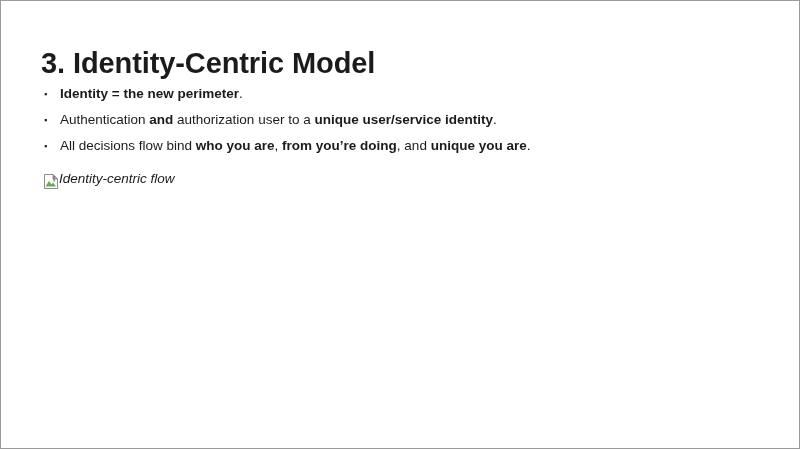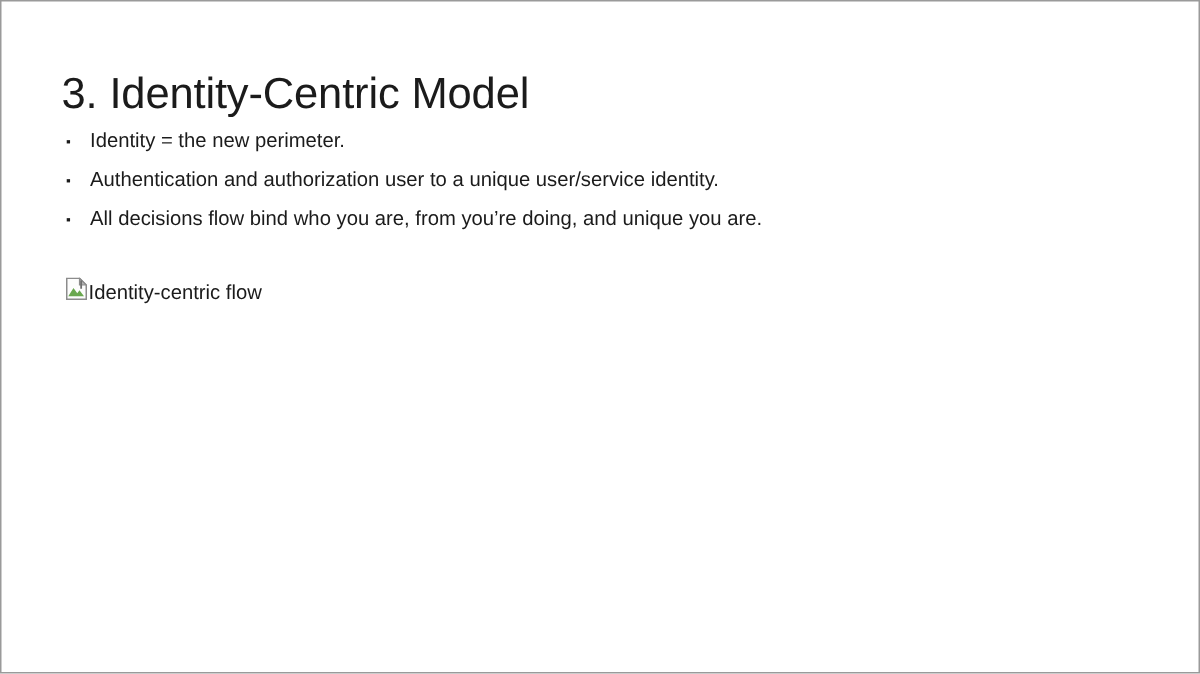--- a/index.html
+++ b/index.html
@@ -22,21 +22,21 @@
     height: 449px;
     background: #ffffff;
     border: 1px solid #9a9a9a;
   }
 
   .slide-title {
     position: absolute;
     left: 40px;
     top: 26px;
     font-size: 29px;
-    font-weight: 400;
+    font-weight: 700;
     line-height: 34px;
     color: #1b1b1b;
     letter-spacing: -0.1px;
     white-space: nowrap;
   }
 
   .bullet-list {
     position: absolute;
     left: 43px;
     top: 80px;
@@ -62,30 +62,31 @@
     line-height: 26px;
     color: #1b1b1b;
   }
 
   .bullet-text {
     flex: 0 0 auto;
     line-height: 26px;
   }
 
   .bullet-text b {
-    font-weight: 400;
+    font-weight: 700;
   }
 
   .broken-image {
     position: absolute;
     left: 43px;
-    top: 184px;
+    top: 168px;
     display: flex;
-    align-items: flex-start;
+    align-items: flex-end;
     height: 20px;
+    font-style: italic;
   }
 
   .broken-image-icon {
     flex: 0 0 auto;
     width: 14px;
     height: 15px;
     margin-right: 1px;
     display: block;
   }
 

